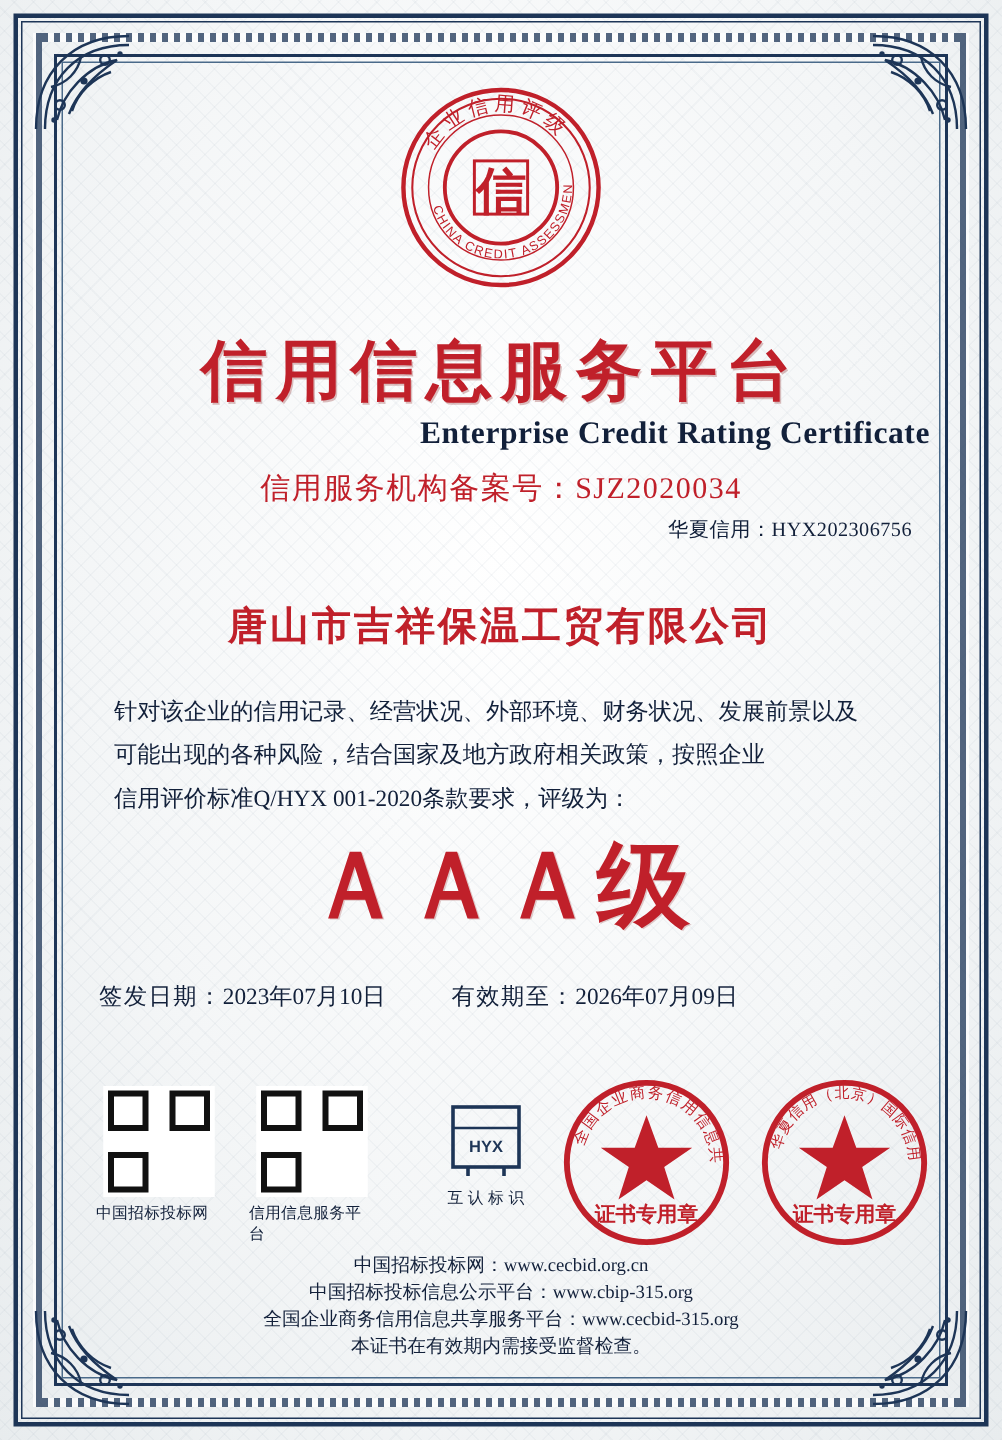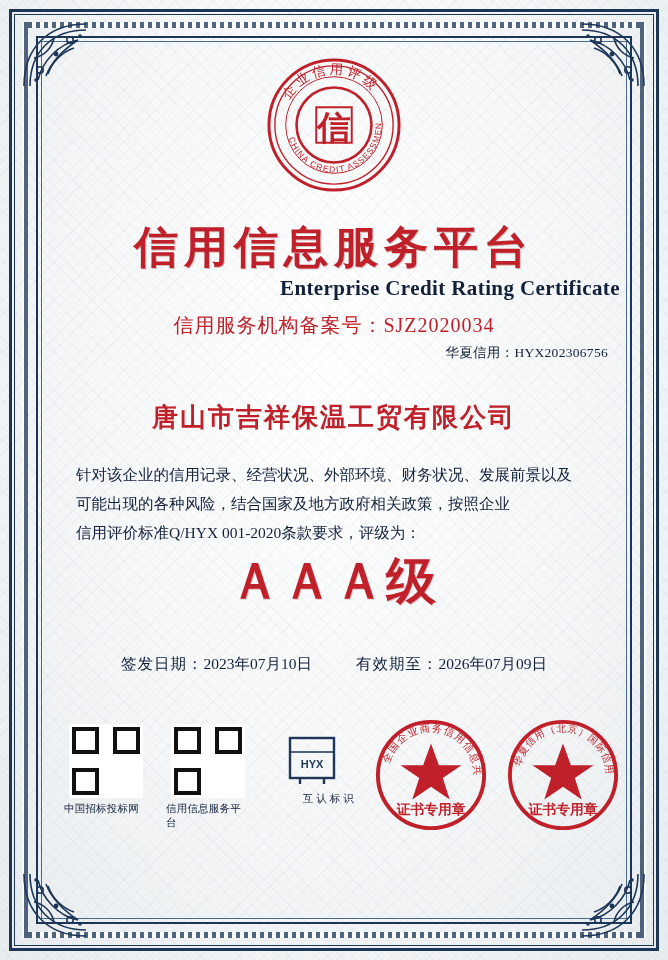--- a/index.html
+++ b/index.html
@@ -155,33 +155,32 @@
     line-height: 29px;
     color: #12203a;
     text-align: left;
   }
   .body-text div { white-space: nowrap; }
 
   .grade {
     position: absolute;
     top: 500px;
     left: 0; right: 0;
-    font-size: 50px;
+    font-size: 62px;
     font-weight: bold;
     letter-spacing: 2px;
     color: #c0202a;
     text-shadow: 1px 1px 0 rgba(120,0,0,0.2);
   }
 
   .dates {
     position: absolute;
     top: 606px;
     left: 18px; right: 18px;
     display: flex;
-    justify-content: center;
     gap: 44px;
     font-size: 15.5px;
     color: #12203a;
   }
   .dates .d-label { letter-spacing: 1px; }
 
   
   .bottom-row {
     position: absolute;
     top: 676px;
@@ -219,23 +218,23 @@
   .qr-corner { left: 2px; bottom: 2px; }
   .qr-caption {
     margin-top: 4px;
     font-size: 10.5px;
     color: #12203a;
     letter-spacing: 0.2px;
   }
 
   .hyx-logo {
     position: absolute;
-    left: 216px;
+    left: 228px;
     width: 84px;
-    text-align: right;
+    text-align: center;
   }
   .hyx-mark {
     width: 56px; height: 56px;
     margin: 8px auto 0;
   }
   .hyx-mark svg { width: 100%; height: 100%; display: block; }
 
   .stamp {
     position: absolute;
     width: 118px;
@@ -440,15 +439,21 @@
           <polygon points="60,28 68,50 91,50 72,63 79,85 60,72 41,85 48,63 29,50 52,50" fill="#c0202a"></polygon>
           <text font-family="'Liberation Serif', serif" font-size="10" fill="#c0202a" letter-spacing="0.8">
             <textPath href="#stampArc2" startOffset="6%">华夏信用（北京）国际信用评价有限公司</textPath>
           </text>
           <text x="60" y="100" text-anchor="middle" font-family="'Liberation Serif', serif" font-size="14" fill="#c0202a" font-weight="bold">证书专用章</text>
         </svg>
       </div>
 
     </div>
 
+    <div class="footer">
+      <div>中国招标投标网：www.cecbid.org.cn</div>
+      <div>中国招标投标信息公示平台：www.cbip-315.org</div>
+      <div>全国企业商务信用信息共享服务平台：www.cecbid-315.org</div>
+      <div>本证书在有效期内需接受监督检查。</div>
+    </div>
 
   </div>
 </div>
 
 </body></html>

